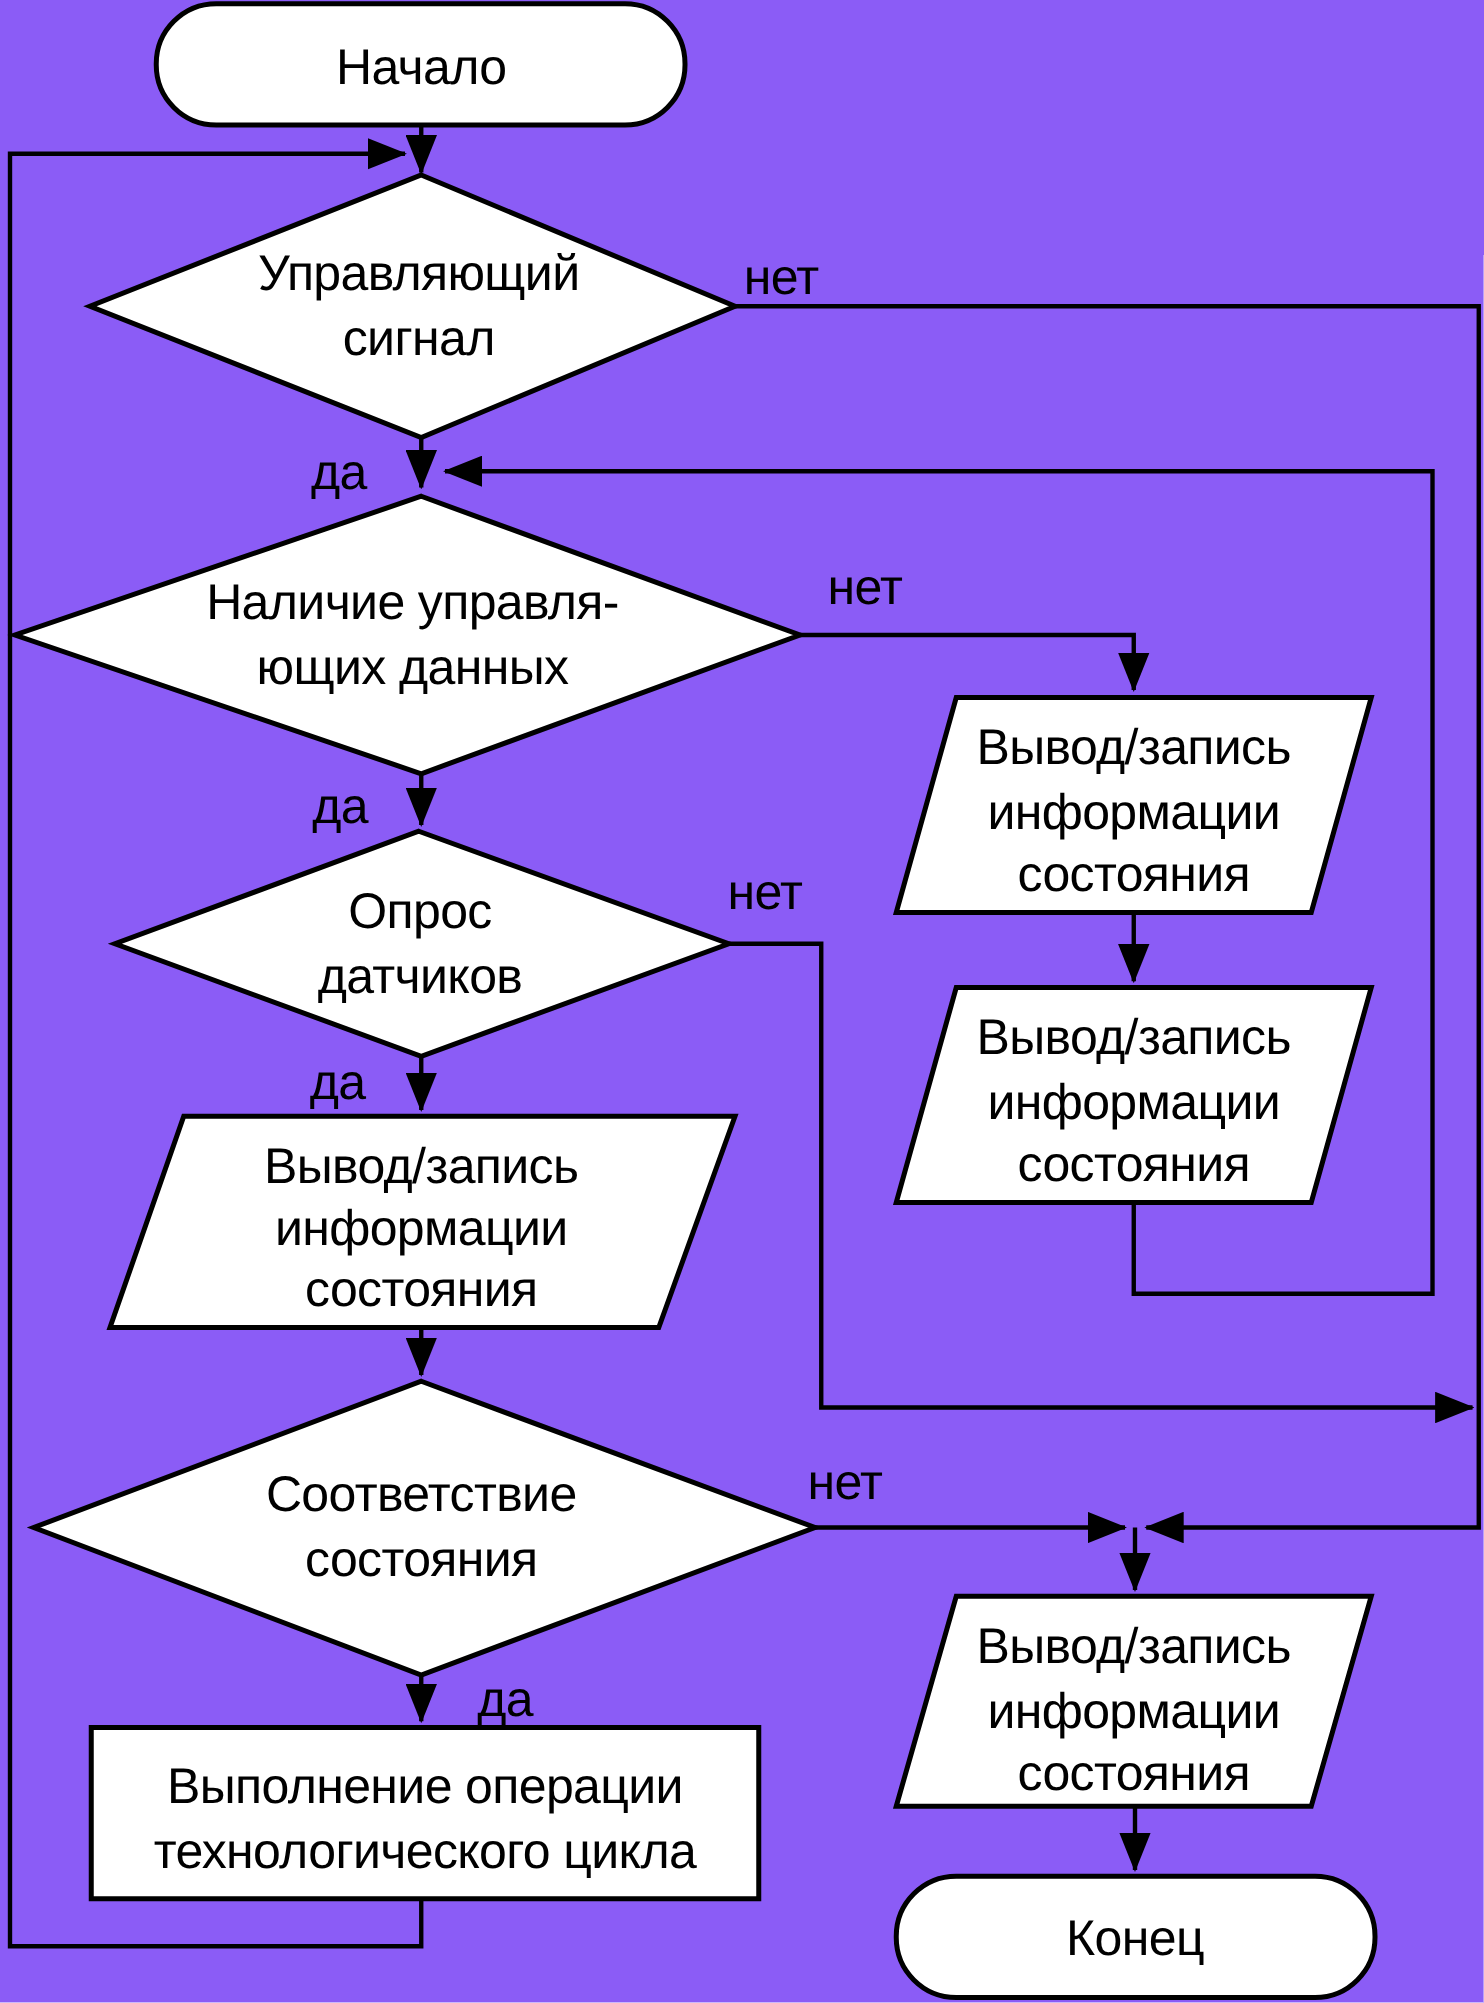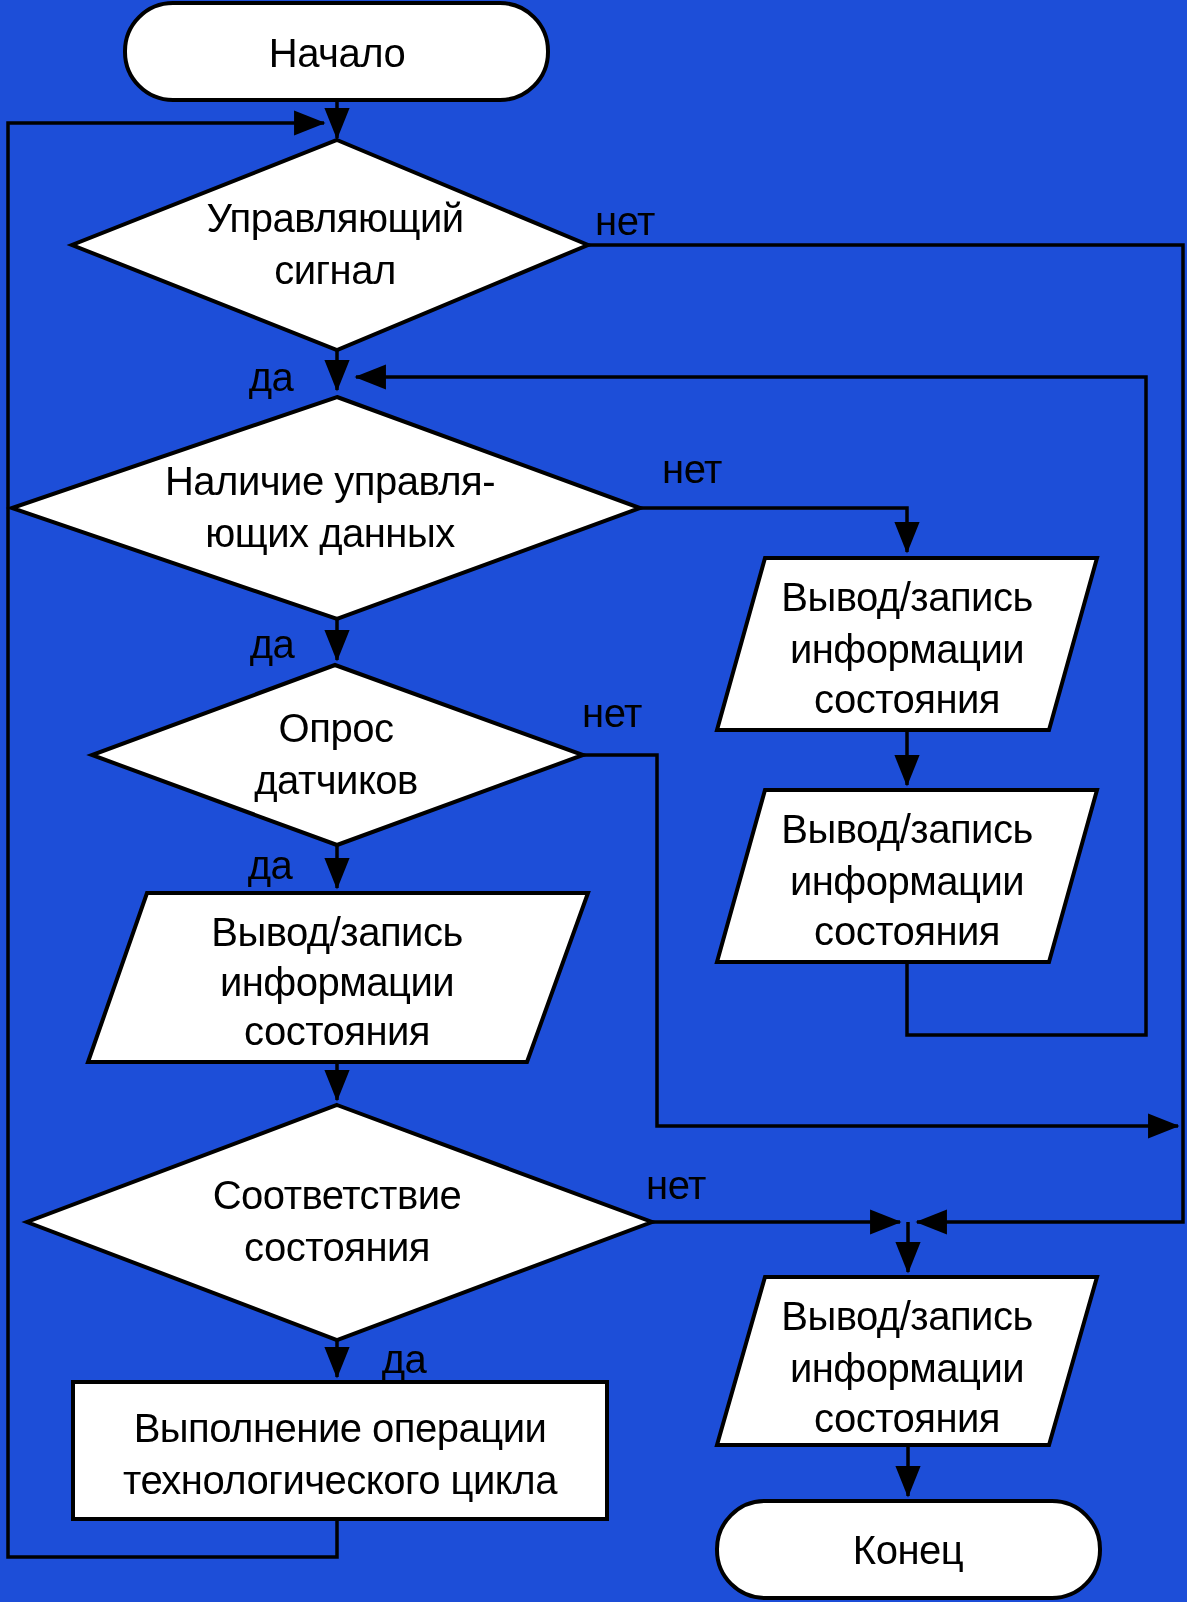--- a/index.html
+++ b/index.html
@@ -1,16 +1,16 @@
 <!DOCTYPE html>
 <html><head>
 <meta charset="utf-8">
 <style>
   html,body{margin:0;padding:0;background:#ffffff;}
-  .stage{width:1187px;height:1602px;position:relative;background:#1d4ed8;}
+  .stage{width:1187px;height:1602px;position:relative;background:#8b5cf6;}
   svg{display:block;}
   .shape{fill:#ffffff;stroke:#000000;stroke-width:4;}
   .edge{fill:none;stroke:#000000;stroke-width:3.5;}
   .ntext{font-family:"Liberation Sans",sans-serif;font-size:40px;letter-spacing:-0.5px;
          fill:#000000;text-anchor:middle;}
   .ltext{font-family:"Liberation Sans",sans-serif;font-size:40px;letter-spacing:-0.5px;
          fill:#000000;text-anchor:middle;}
 </style>
 </head>
 <body>

